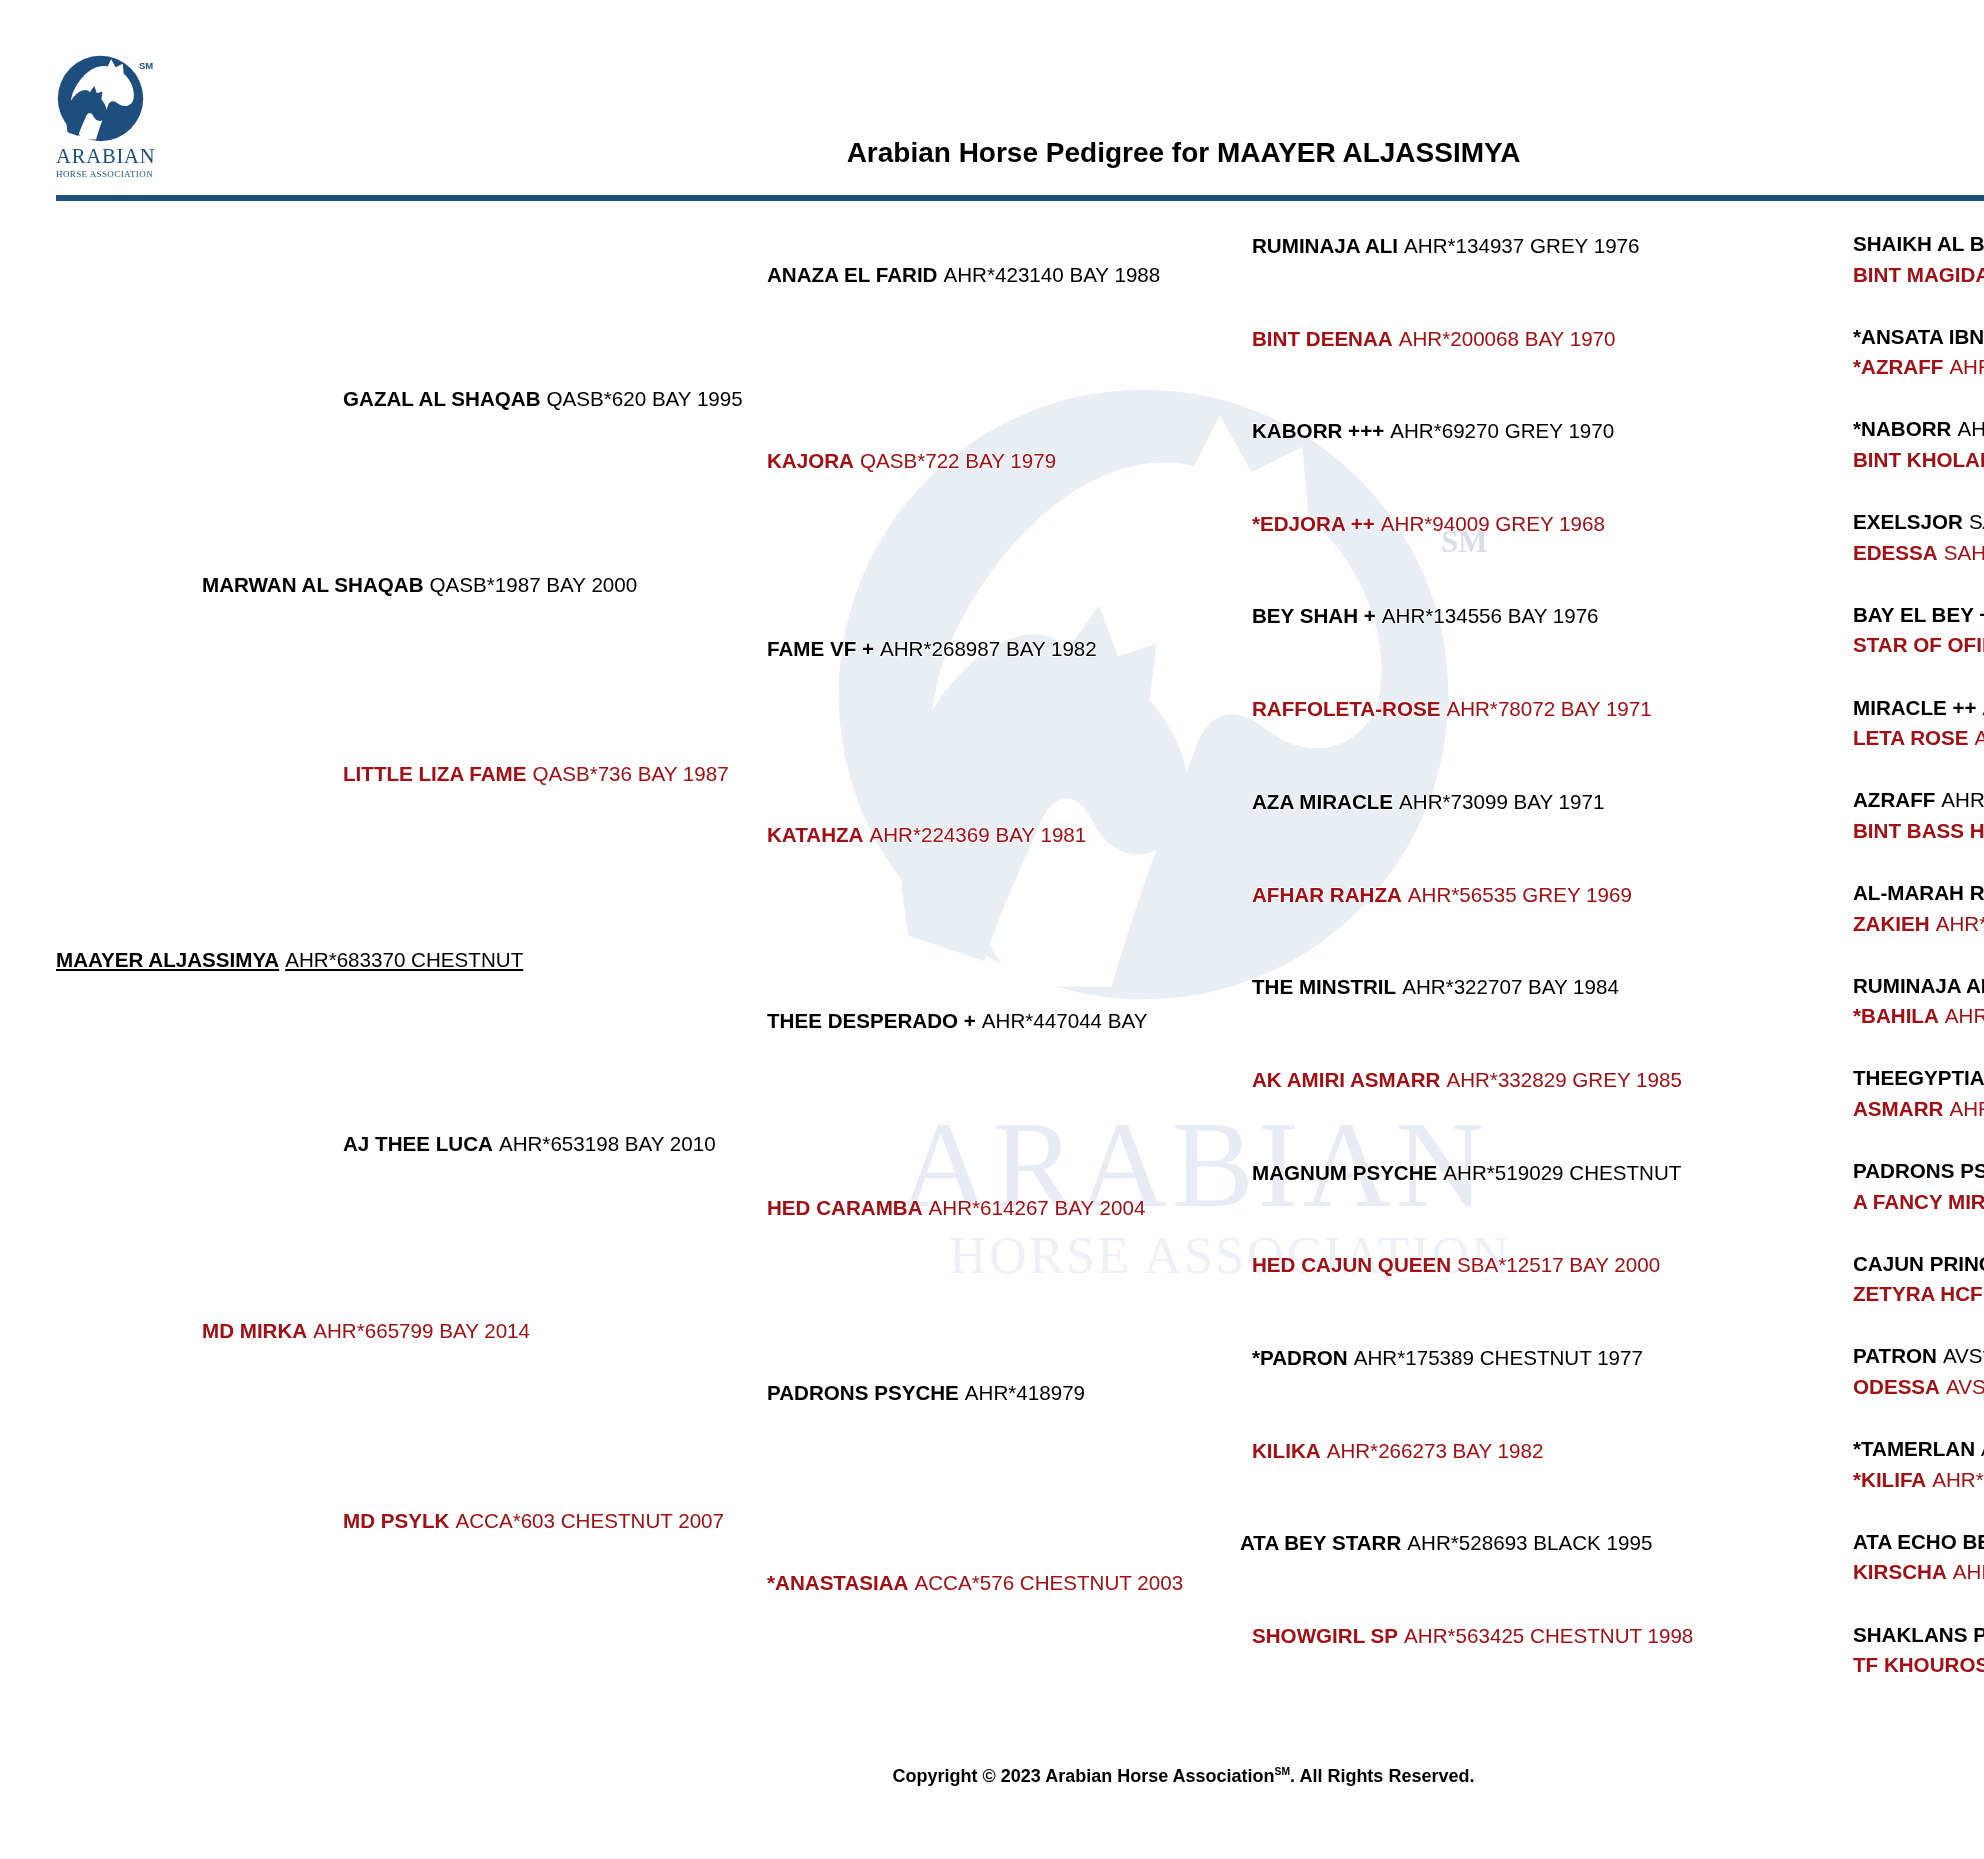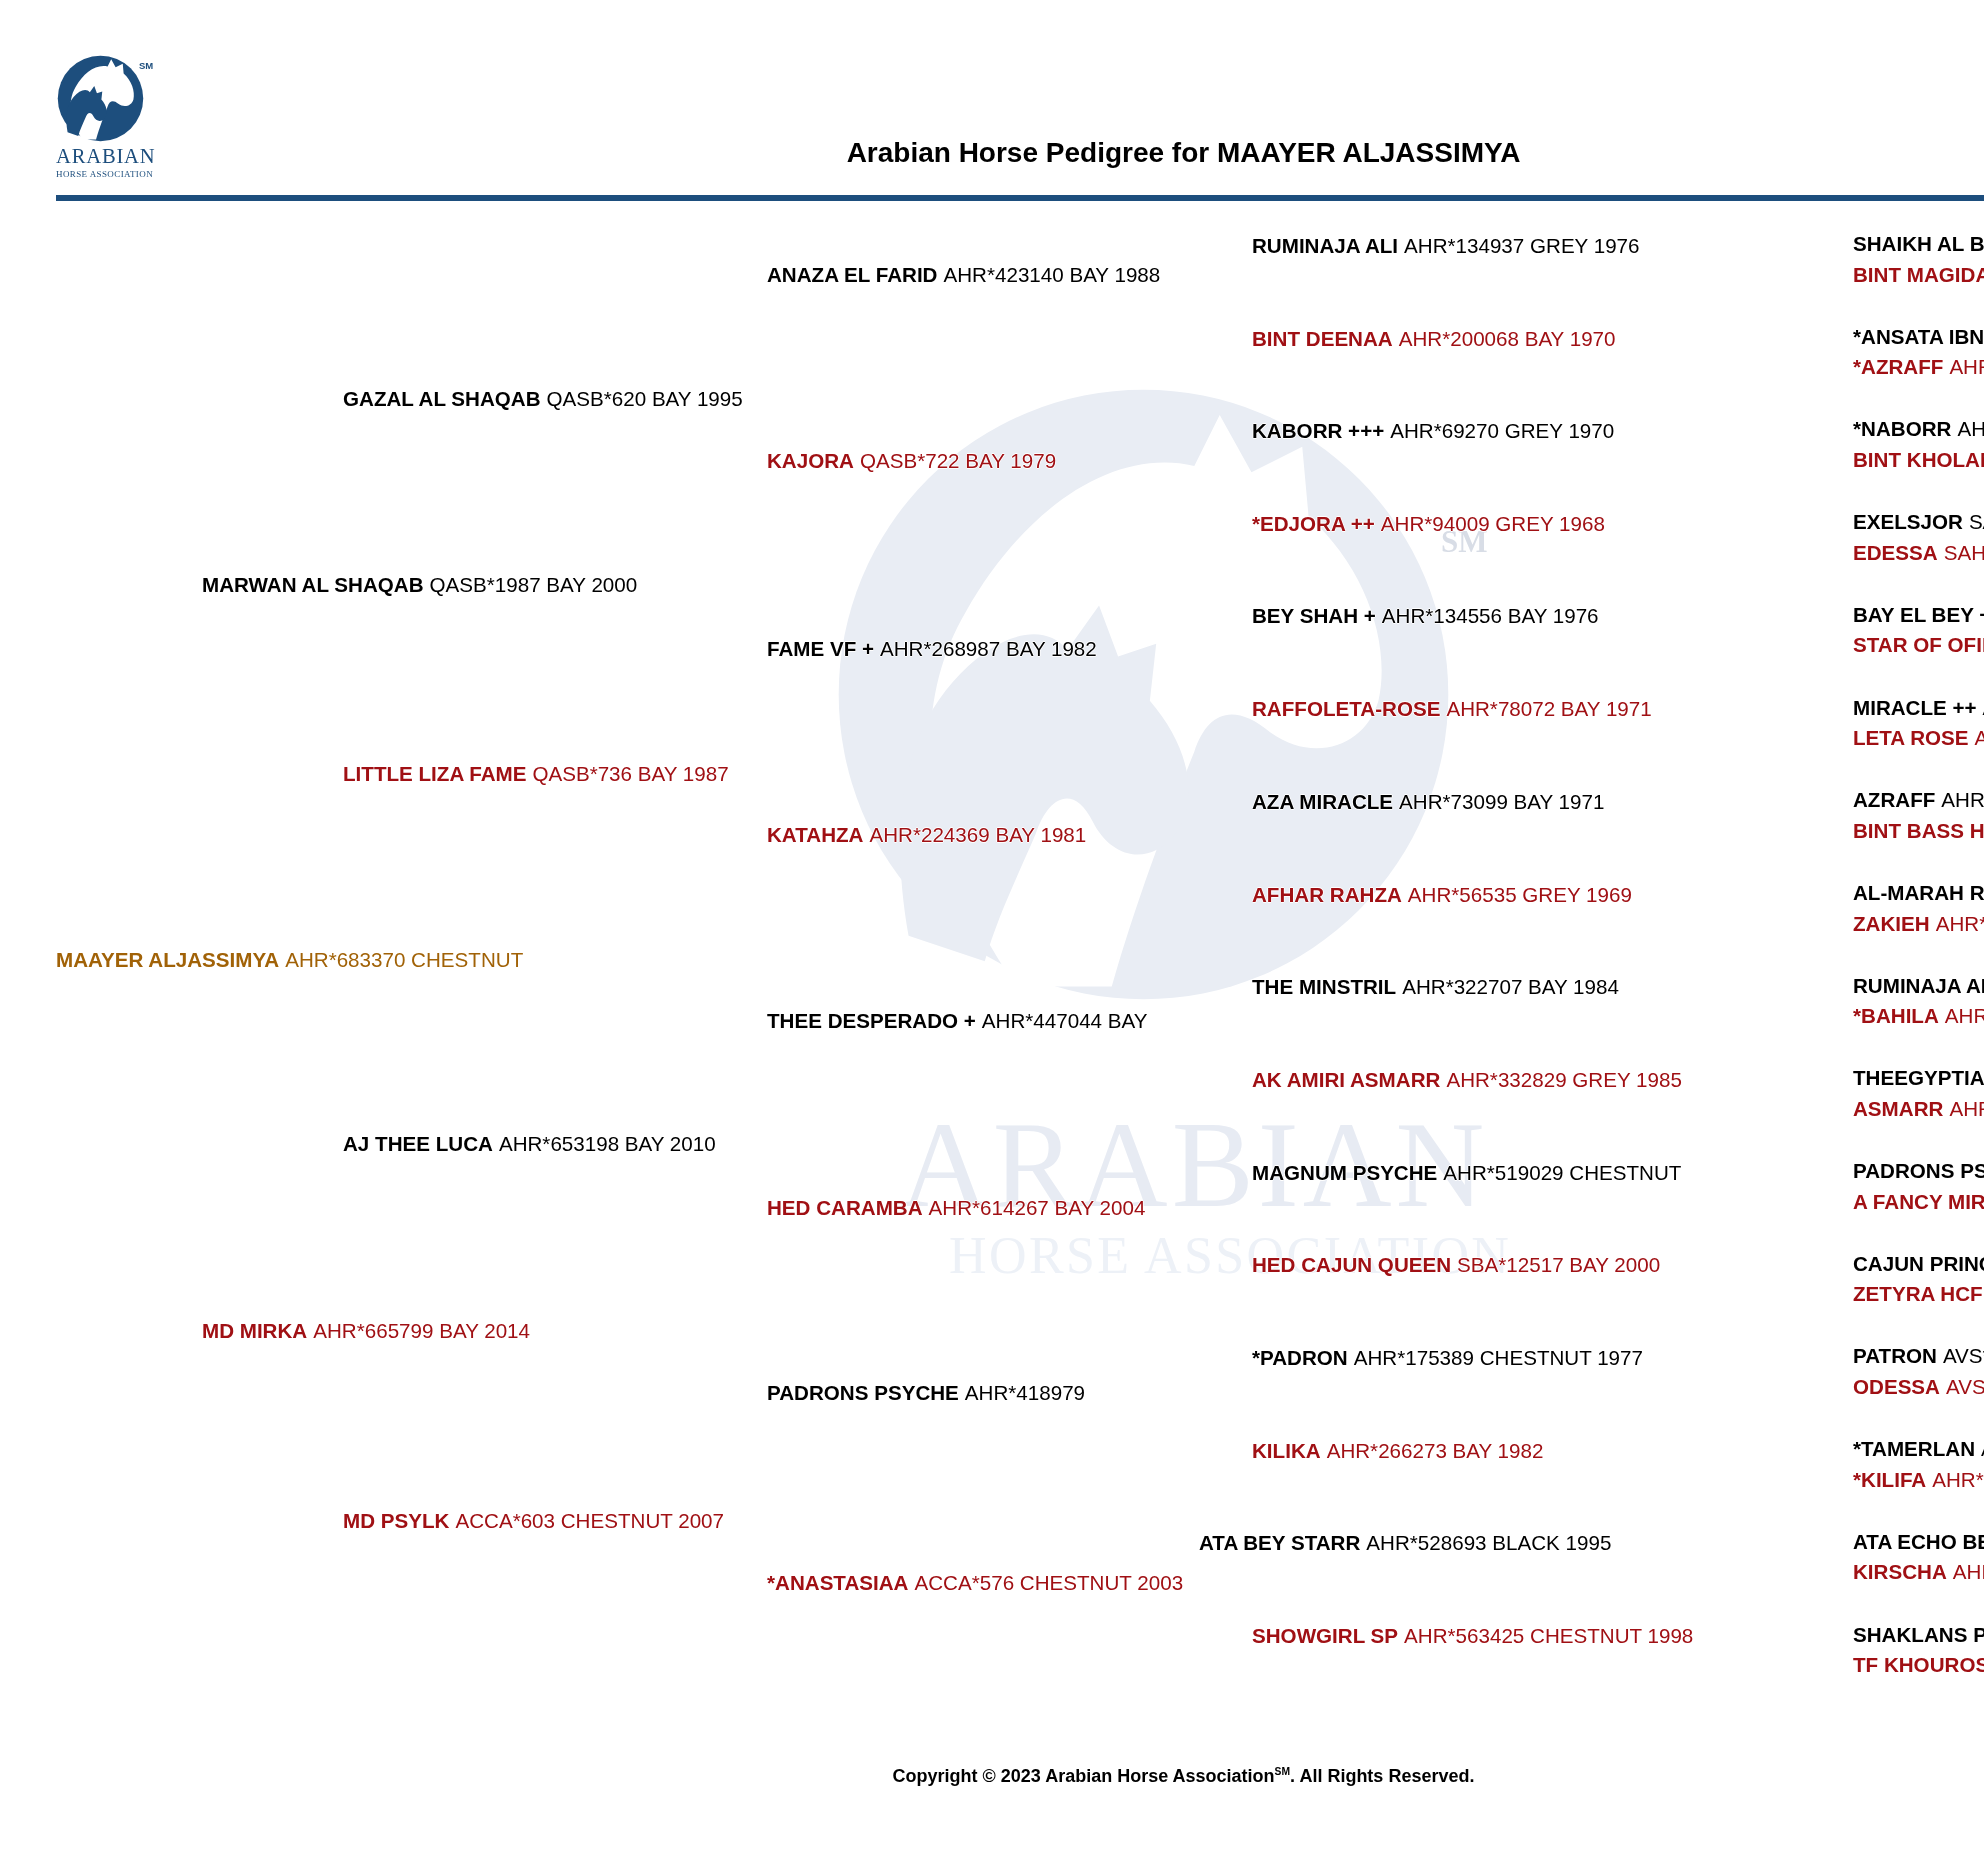--- a/index.html
+++ b/index.html
@@ -28,21 +28,21 @@
   .wm-word2{left:949px;top:1230px;font-family:"Liberation Serif", serif;font-size:52px;letter-spacing:2.4px;color:#edf1f7;line-height:1;}
   
   .entry{
     position:absolute;z-index:2;white-space:nowrap;
     font-size:20.6px;line-height:1.05;
     text-shadow:0.8px 0 0 #fff,-0.8px 0 0 #fff,0 0.8px 0 #fff,0 -0.8px 0 #fff;
   }
   .entry .nm{font-weight:bold;margin-right:6px;}
   .sire{color:#000000;}
   .dam{color:#a01014;}
-  .subject-line{color:#a16207;}
+  .subject-line{color:#000000;text-decoration:underline;}
   
   .footer{position:absolute;left:0;top:1766px;width:100%;text-align:center;font-size:18px;font-weight:bold;color:#000000;z-index:2;}
   .footer sup{font-size:10.3px;vertical-align:super;}
 </style>
 </head>
 <body>
 
 <div id="page">
 
   <div class="wm wm-logo">
@@ -98,21 +98,21 @@
   <div class="entry sire" style="left:1252px;top:605px"><span class="nm">BEY SHAH +</span><span class="dt">AHR*134556 BAY 1976</span></div>
   <div class="entry dam" style="left:1252px;top:698px"><span class="nm">RAFFOLETA-ROSE</span><span class="dt">AHR*78072 BAY 1971</span></div>
   <div class="entry sire" style="left:1252px;top:791px"><span class="nm">AZA MIRACLE</span><span class="dt">AHR*73099 BAY 1971</span></div>
   <div class="entry dam" style="left:1252px;top:884px"><span class="nm">AFHAR RAHZA</span><span class="dt">AHR*56535 GREY 1969</span></div>
   <div class="entry sire" style="left:1252px;top:976px"><span class="nm">THE MINSTRIL</span><span class="dt">AHR*322707 BAY 1984</span></div>
   <div class="entry dam" style="left:1252px;top:1069px"><span class="nm">AK AMIRI ASMARR</span><span class="dt">AHR*332829 GREY 1985</span></div>
   <div class="entry sire" style="left:1252px;top:1162px"><span class="nm">MAGNUM PSYCHE</span><span class="dt">AHR*519029 CHESTNUT</span></div>
   <div class="entry dam" style="left:1252px;top:1254px"><span class="nm">HED CAJUN QUEEN</span><span class="dt">SBA*12517 BAY 2000</span></div>
   <div class="entry sire" style="left:1252px;top:1347px"><span class="nm">*PADRON</span><span class="dt">AHR*175389 CHESTNUT 1977</span></div>
   <div class="entry dam" style="left:1252px;top:1440px"><span class="nm">KILIKA</span><span class="dt">AHR*266273 BAY 1982</span></div>
-  <div class="entry sire" style="left:1199px;top:1532px"><span class="nm">ATA BEY STARR</span><span class="dt">AHR*528693 BLACK 1995</span></div>
+  <div class="entry sire" style="left:1240px;top:1532px"><span class="nm">ATA BEY STARR</span><span class="dt">AHR*528693 BLACK 1995</span></div>
   <div class="entry dam" style="left:1252px;top:1625px"><span class="nm">SHOWGIRL SP</span><span class="dt">AHR*563425 CHESTNUT 1998</span></div>
 
   <div class="entry sire" style="left:1853px;top:233px"><span class="nm">SHAIKH AL BADI</span></div>
   <div class="entry dam" style="left:1853px;top:264px"><span class="nm">BINT MAGIDAA</span></div>
   <div class="entry sire" style="left:1853px;top:326px"><span class="nm">*ANSATA IBN HALIMA ++</span></div>
   <div class="entry dam" style="left:1853px;top:356px"><span class="nm">*AZRAFF</span><span class="dt">AHR*50733 BAY 1967</span></div>
   <div class="entry sire" style="left:1853px;top:418px"><span class="nm">*NABORR</span><span class="dt">AHR*25472 GREY 1950</span></div>
   <div class="entry dam" style="left:1853px;top:449px"><span class="nm">BINT KHOLAMEH</span></div>
   <div class="entry sire" style="left:1853px;top:511px"><span class="nm">EXELSJOR</span><span class="dt">SAHR*26 GREY 1963</span></div>
   <div class="entry dam" style="left:1853px;top:542px"><span class="nm">EDESSA</span><span class="dt">SAHR*22 BAY 1961</span></div>

